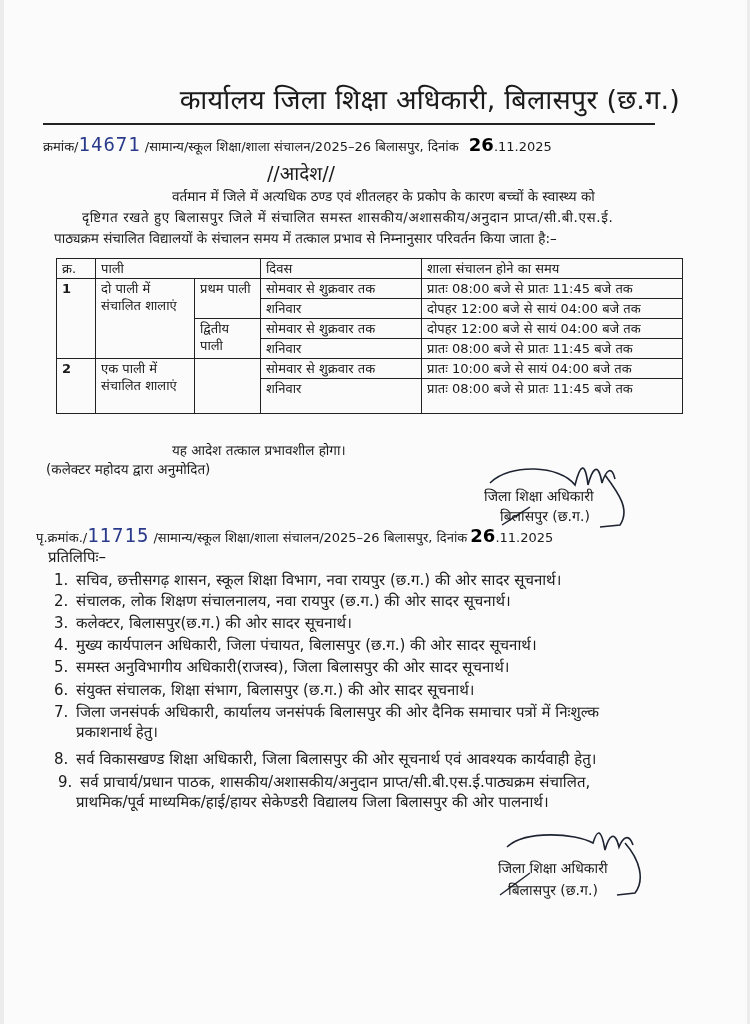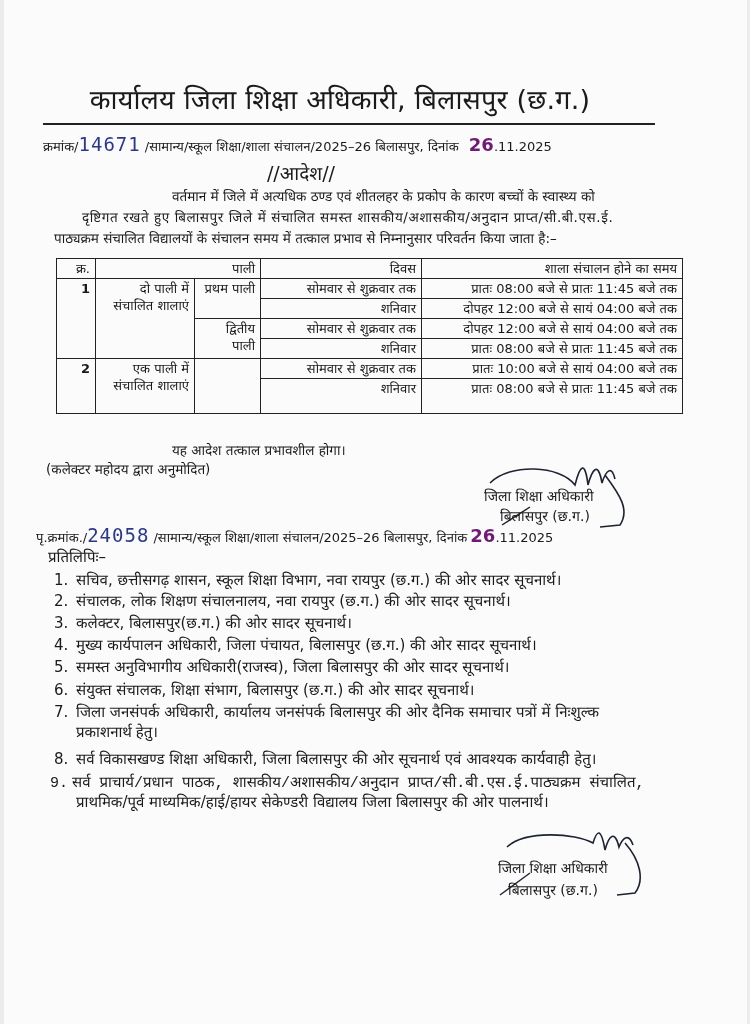--- a/index.html
+++ b/index.html
@@ -1,29 +1,29 @@
 <!DOCTYPE html>
 <html><head>
 <meta charset="utf-8">
 <style>
   html,body{margin:0;padding:0;}
   body{width:750px;height:1024px;background:#fbfbfb;position:relative;overflow:hidden;
        font-family:"DejaVu Sans","Liberation Sans",sans-serif;color:#1a1a1a;}
   .edge-l{position:absolute;left:0;top:0;width:4px;height:1024px;background:#ececec;}
   .edge-r{position:absolute;right:0;top:0;width:3px;height:1024px;background:#ececec;}
   .abs{position:absolute;white-space:nowrap;}
-  .title{left:0;width:680px;top:80px;text-align:center;font-size:27px;letter-spacing:0.2px;}
+  .title{left:0;width:680px;top:80px;text-align:right;font-size:27px;letter-spacing:0.2px;}
   .rule{position:absolute;left:43px;top:123px;width:612px;height:2px;background:#222;}
   .ref{font-size:13px;}
   .hand{font-family:"DejaVu Sans Mono","Liberation Mono",monospace;font-size:19px;color:#2a3a8a;letter-spacing:1px;}
-  .hand-date{font-size:18px;color:#701a75;font-weight:bold;}
+  .hand-date{font-size:18px;color:#000000;font-weight:bold;}
   .order{left:0;width:602px;top:160px;text-align:center;font-size:19px;}
   .para{font-size:13.5px;line-height:20px;}
   table.sched{position:absolute;left:56px;top:258px;border-collapse:collapse;font-size:13px;}
-  table.sched td{border:1.4px solid #222;padding:1px 5px;vertical-align:top;line-height:17px;text-align:right;}
+  table.sched td{border:1.4px solid #222;padding:1px 5px;vertical-align:top;line-height:17px;}
   .list{font-size:15px;}
   .sigmark{position:absolute;}
 </style>
 </head>
 <body>
 
 <div class="edge-l"></div>
 <div class="edge-r"></div>
 
 <div class="abs title">कार्यालय जिला शिक्षा अधिकारी, बिलासपुर (छ.ग.)</div>
@@ -86,35 +86,35 @@
 <div class="abs para" style="left:46px;top:459px;">(कलेक्टर महोदय द्वारा अनुमोदित)</div>
 
 <svg class="sigmark" style="left:480px;top:455px;" width="160" height="75" viewBox="0 0 160 75">
   <path d="M10 28 C 30 8, 80 10, 95 30 C 100 10, 105 5, 108 30 C 112 15, 118 5, 122 28 C 126 15, 132 10, 135 24 M 125 20 C 140 40, 150 55, 140 70 L 120 72" stroke="#1d2330" stroke-width="1.6" fill="none"></path>
   <path d="M22 70 L 50 52" stroke="#1d2330" stroke-width="1.4" fill="none"></path>
 </svg>
 <div class="abs para" style="left:484px;top:486px;font-size:14px;">जिला शिक्षा अधिकारी</div>
 <div class="abs para" style="left:500px;top:506px;font-size:14px;">बिलासपुर (छ.ग.)</div>
 
 <div class="abs ref" style="left:36px;top:524px;">
-  <span>पृ.क्रमांक./</span><span class="hand">24058</span><span> /सामान्य/स्कूल शिक्षा/शाला संचालन/2025–26 बिलासपुर, दिनांक</span><span class="hand-date" style="margin-left:3px;">26</span><span>.11.2025</span>
+  <span>पृ.क्रमांक./</span><span class="hand">11715</span><span> /सामान्य/स्कूल शिक्षा/शाला संचालन/2025–26 बिलासपुर, दिनांक</span><span class="hand-date" style="margin-left:3px;">26</span><span>.11.2025</span>
 </div>
 
 <div class="abs list" style="left:48px;top:546px;">प्रतिलिपिः–</div>
 
 <div class="abs list" style="left:54px;top:569px;"><span style="display:inline-block;width:22px;">1.</span><span>सचिव, छत्तीसगढ़ शासन, स्कूल शिक्षा विभाग, नवा रायपुर  (छ.ग.) की ओर सादर सूचनार्थ।</span></div>
 <div class="abs list" style="left:54px;top:590px;"><span style="display:inline-block;width:22px;">2.</span><span>संचालक, लोक शिक्षण संचालनालय, नवा रायपुर  (छ.ग.) की ओर सादर सूचनार्थ।</span></div>
 <div class="abs list" style="left:54px;top:612px;"><span style="display:inline-block;width:22px;">3.</span><span>कलेक्टर, बिलासपुर(छ.ग.) की ओर सादर सूचनार्थ।</span></div>
 <div class="abs list" style="left:54px;top:634px;"><span style="display:inline-block;width:22px;">4.</span><span>मुख्य कार्यपालन अधिकारी, जिला पंचायत, बिलासपुर (छ.ग.) की ओर सादर सूचनार्थ।</span></div>
 <div class="abs list" style="left:54px;top:656px;"><span style="display:inline-block;width:22px;">5.</span><span>समस्त अनुविभागीय अधिकारी(राजस्व), जिला बिलासपुर की ओर सादर सूचनार्थ।</span></div>
 <div class="abs list" style="left:54px;top:679px;"><span style="display:inline-block;width:22px;">6.</span><span>संयुक्त संचालक, शिक्षा संभाग, बिलासपुर (छ.ग.) की ओर सादर सूचनार्थ।</span></div>
 <div class="abs list" style="left:54px;top:701px;"><span style="display:inline-block;width:22px;">7.</span><span>जिला जनसंपर्क अधिकारी, कार्यालय जनसंपर्क बिलासपुर की ओर दैनिक समाचार पत्रों में निःशुल्क</span></div>
 <div class="abs list" style="left:76px;top:721px;font-family:Liberation Serif, serif;">प्रकाशनार्थ हेतु।</div>
 <div class="abs list" style="left:54px;top:748px;"><span style="display:inline-block;width:22px;">8.</span><span>सर्व विकासखण्ड शिक्षा अधिकारी, जिला बिलासपुर की ओर सूचनार्थ एवं आवश्यक कार्यवाही हेतु।</span></div>
-<div class="abs list" style="left:50px;top:771px;font-family:Liberation Mono, monospace;"><span style="display:inline-block;width:22px;">9.</span><span>सर्व प्राचार्य/प्रधान पाठक, शासकीय/अशासकीय/अनुदान प्राप्त/सी.बी.एस.ई.पाठ्यक्रम संचालित,</span></div>
+<div class="abs list" style="left:58px;top:771px;"><span style="display:inline-block;width:22px;">9.</span><span>सर्व प्राचार्य/प्रधान पाठक, शासकीय/अशासकीय/अनुदान प्राप्त/सी.बी.एस.ई.पाठ्यक्रम संचालित,</span></div>
 <div class="abs list" style="left:76px;top:791px;">प्राथमिक/पूर्व माध्यमिक/हाई/हायर सेकेण्डरी विद्यालय जिला बिलासपुर की ओर पालनार्थ।</div>
 
 <svg class="sigmark" style="left:495px;top:825px;" width="160" height="75" viewBox="0 0 160 75">
   <path d="M12 22 C 30 5, 80 8, 98 18 C 102 5, 106 2, 110 25 C 114 10, 120 5, 124 22 C 128 12, 134 8, 138 20 M 130 18 C 145 35, 150 55, 140 68 L 122 70" stroke="#1d2330" stroke-width="1.6" fill="none"></path>
   <path d="M5 70 L 35 48" stroke="#1d2330" stroke-width="1.4" fill="none"></path>
 </svg>
 <div class="abs para" style="left:498px;top:858px;font-size:14px;">जिला शिक्षा अधिकारी</div>
 <div class="abs para" style="left:508px;top:880px;font-size:14px;">बिलासपुर (छ.ग.)</div>
 
 </body></html>

